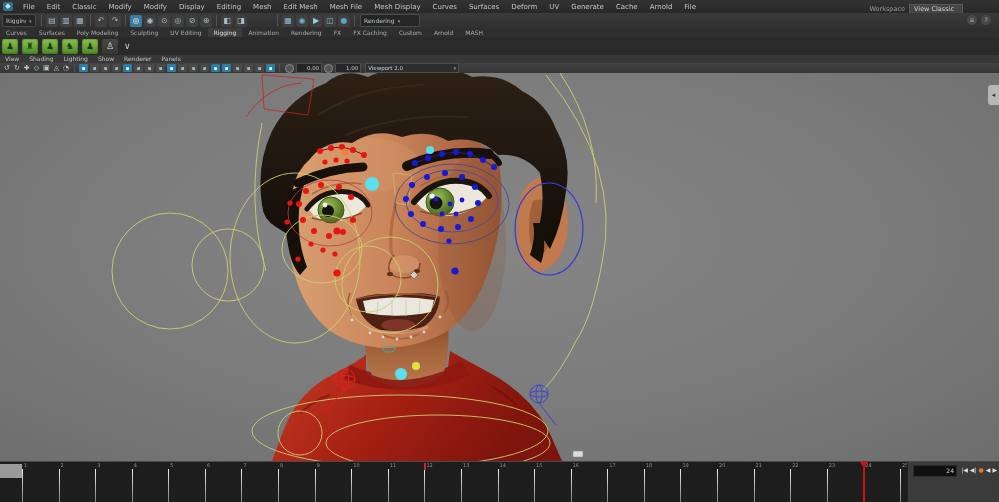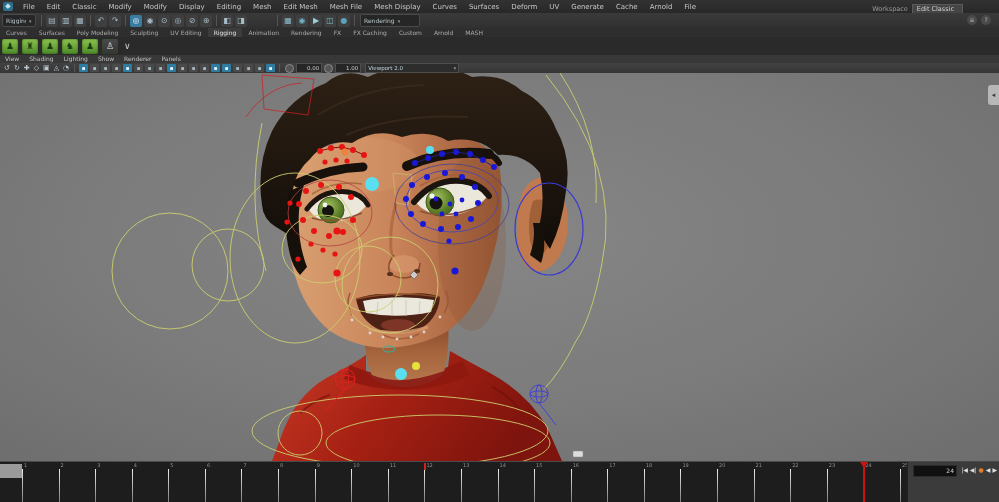--- a/index.html
+++ b/index.html
@@ -109,21 +109,21 @@
         <div class="menu-item">Surfaces</div>
         <div class="menu-item">Deform</div>
         <div class="menu-item">UV</div>
         <div class="menu-item">Generate</div>
         <div class="menu-item">Cache</div>
         <div class="menu-item">Arnold</div>
         <div class="menu-item">File</div>
       </div>
     <div class="ws-wrap">
       <span class="ws-label">Workspace</span>
-      <span class="ws-box">Edit Classic</span>
+      <span class="ws-box">View Classic</span>
     </div>
   </div>
 
   <div class="abs statusline">
     <div class="sl-dd" style="width:26px;margin-left:2px;">
       <span style="overflow:hidden;max-width:20px;">Rigging</span>
         <span class="arr">▾</span>
     </div>
     <div class="sl-sep"></div>
     <div id="slFile" style="display:flex;">

